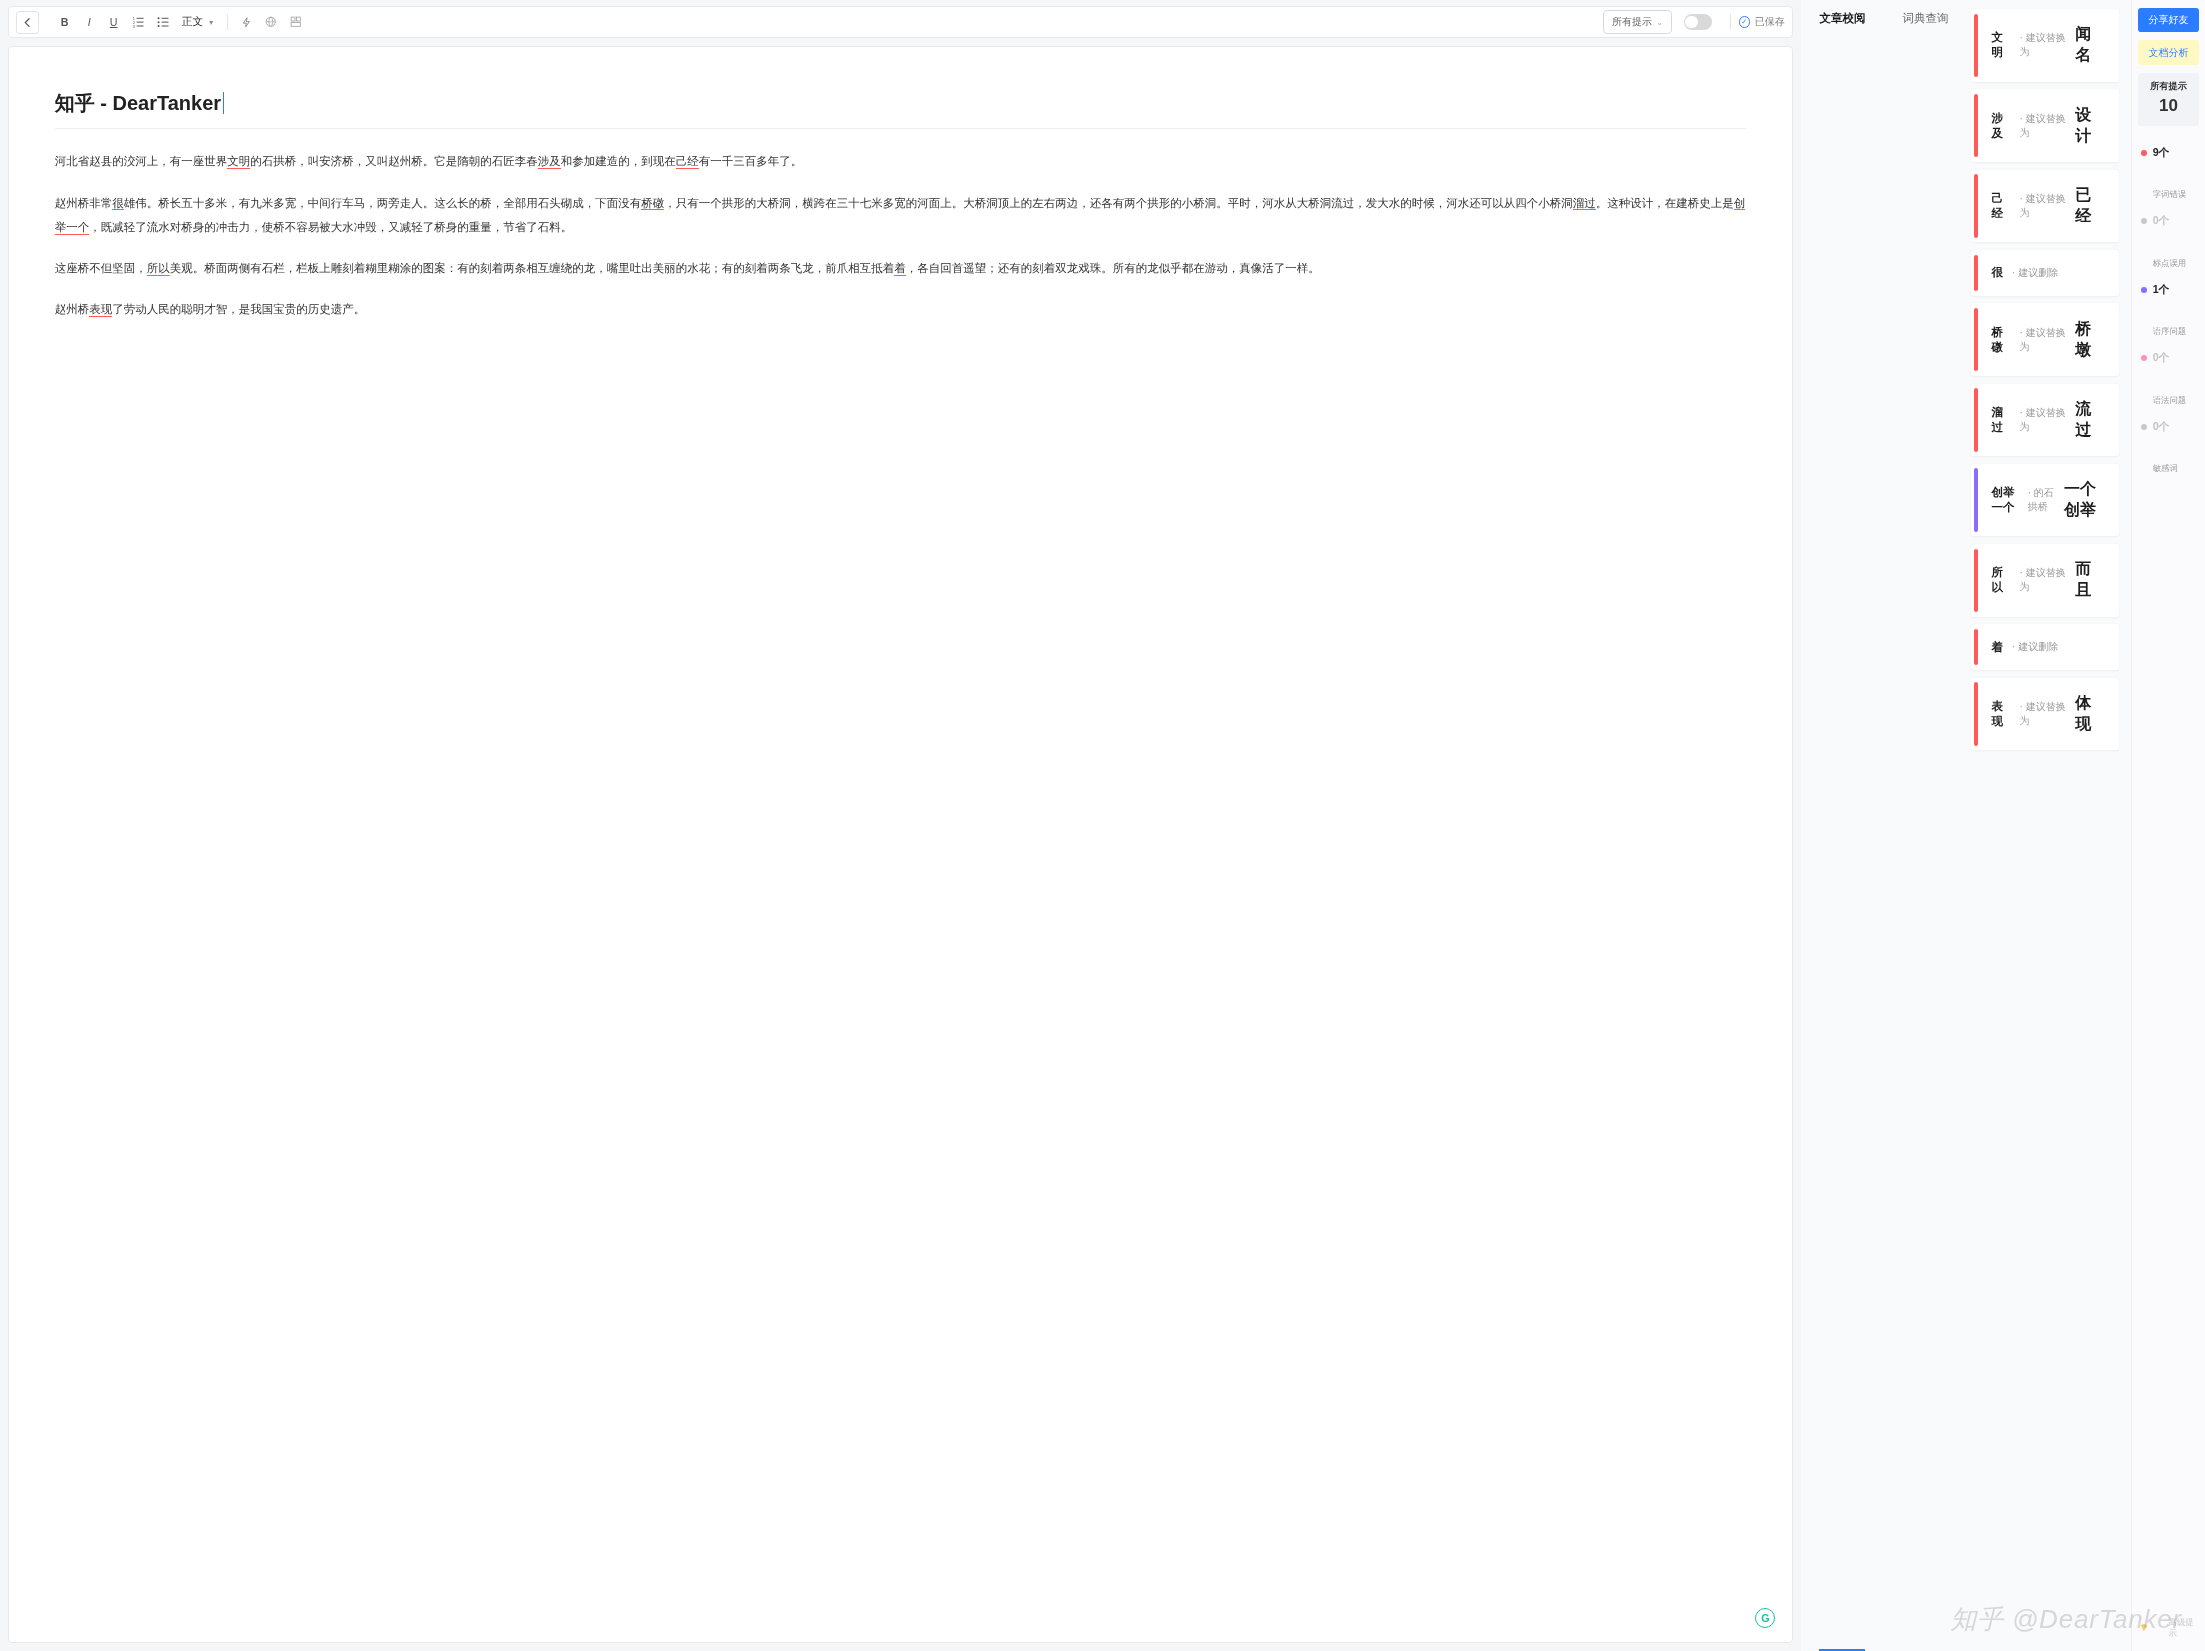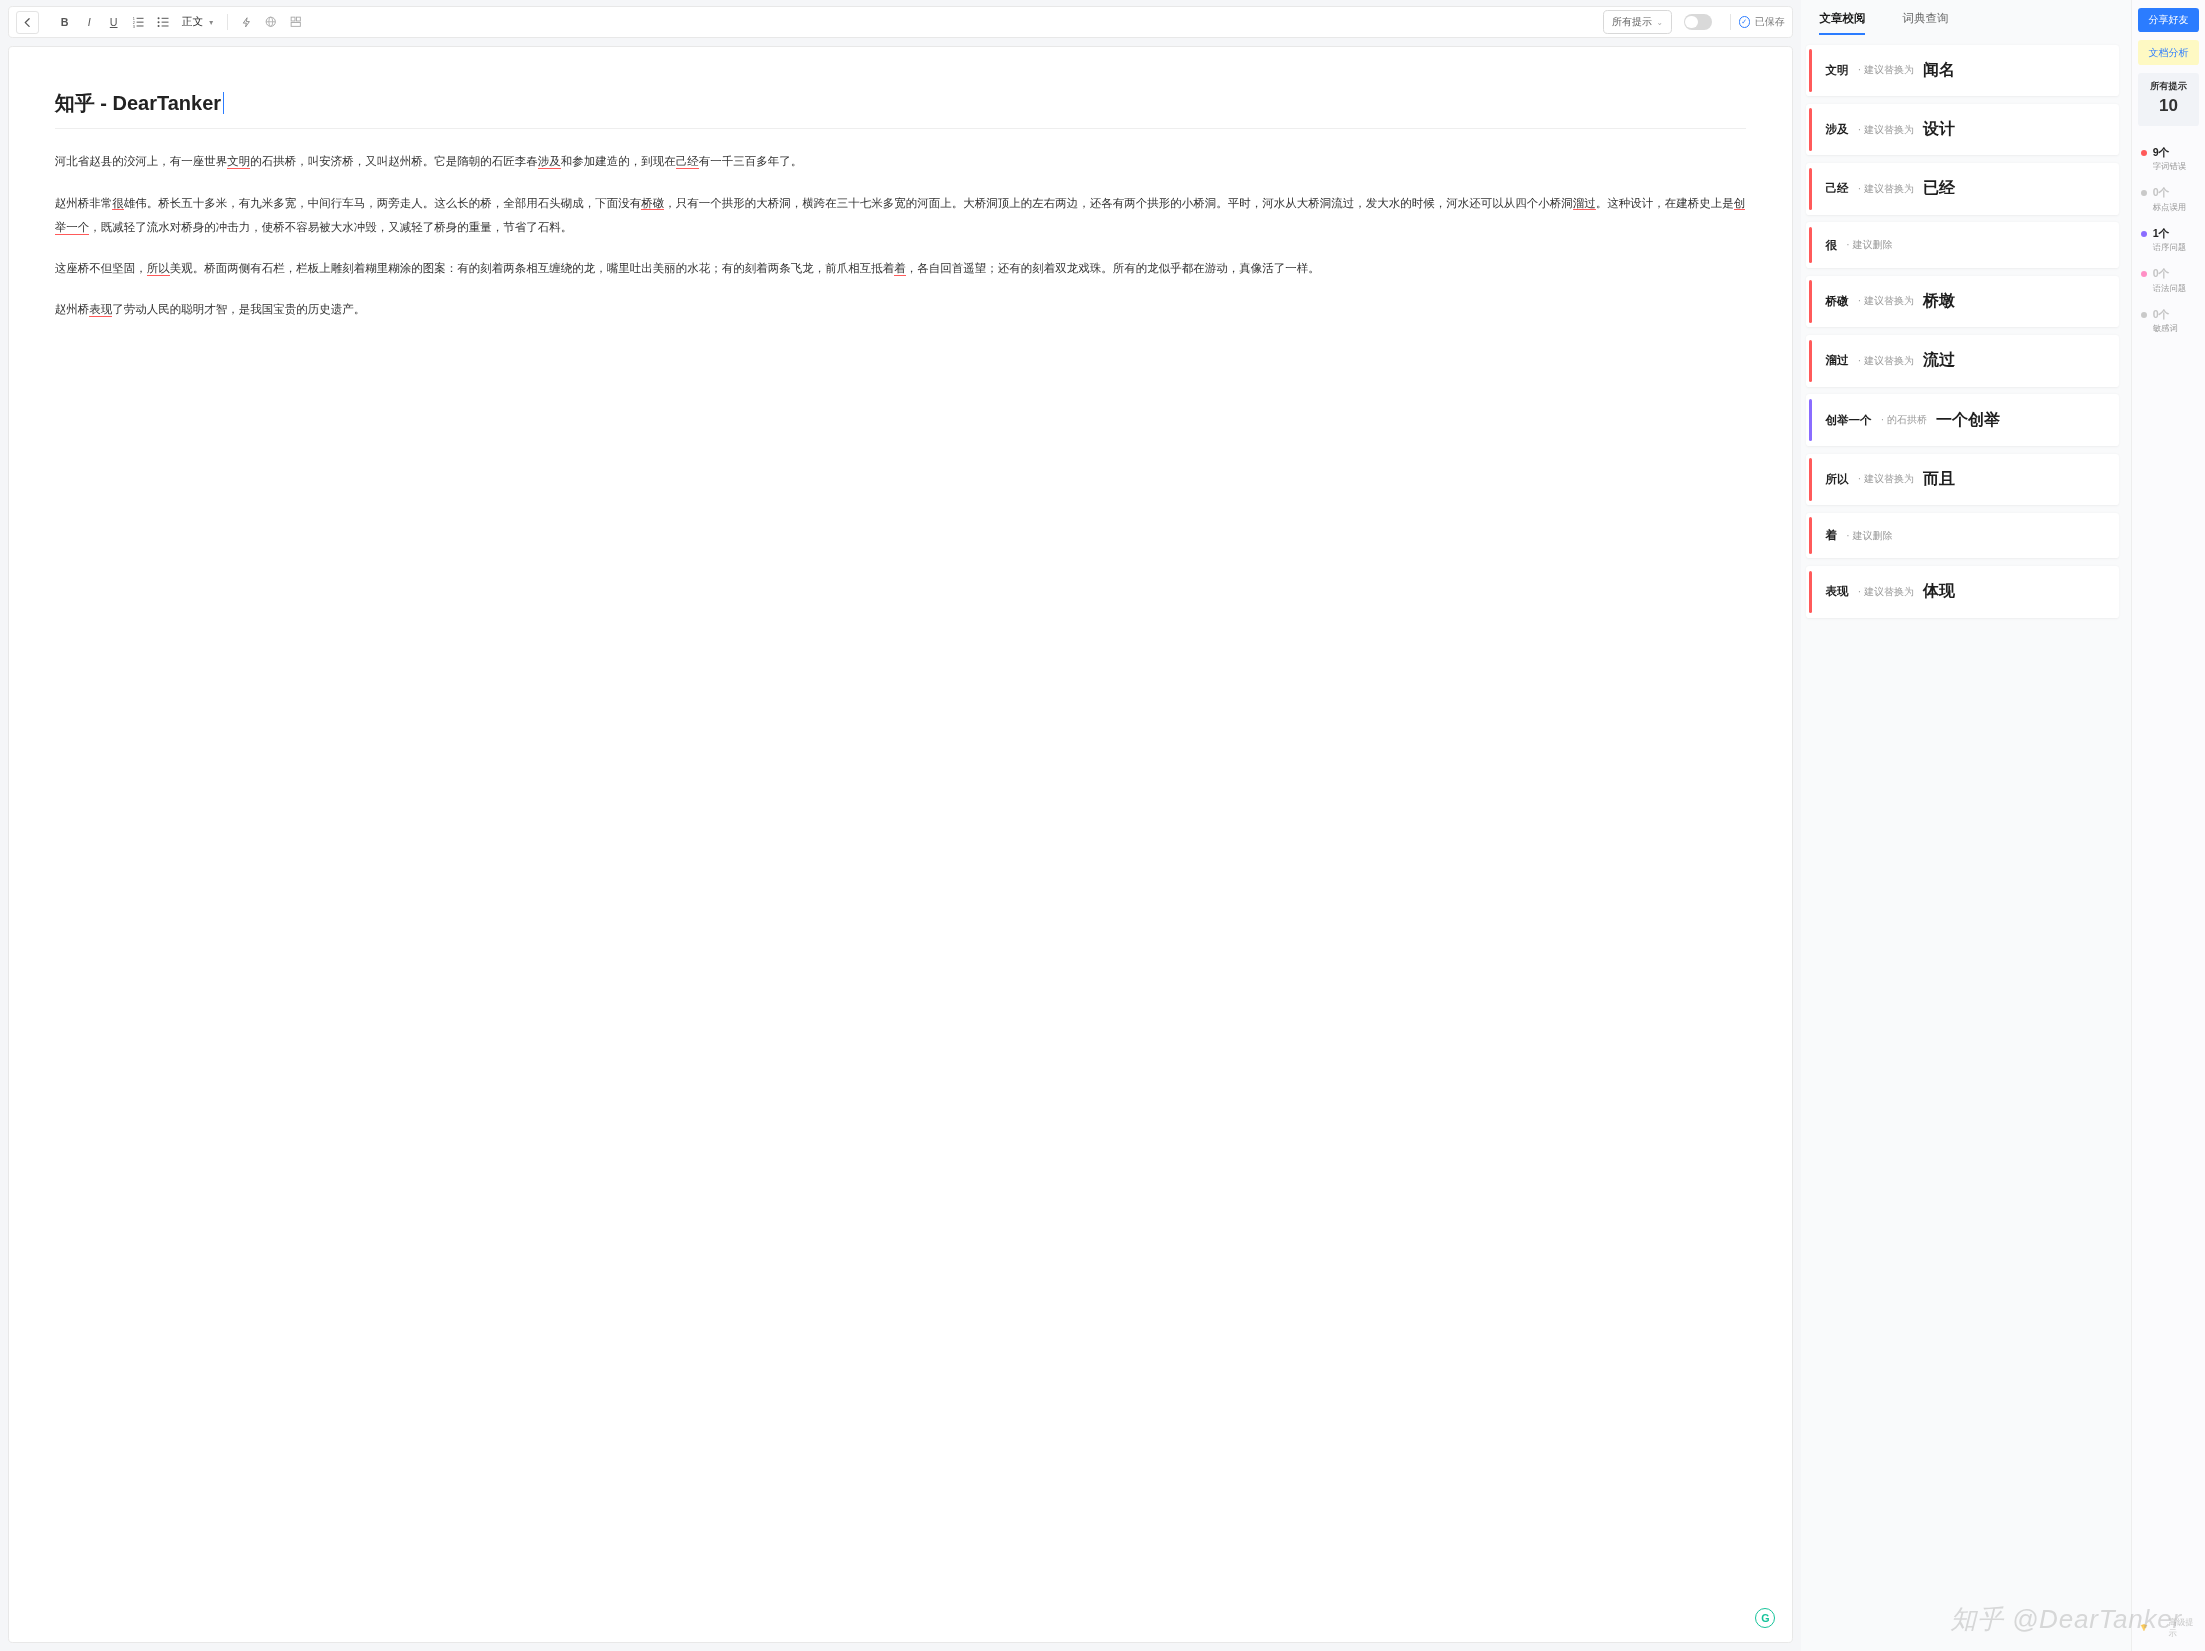--- a/index.html
+++ b/index.html
@@ -63,21 +63,21 @@
     .err { border-bottom: 1.5px solid #ff5a5a; padding-bottom: 0.8px; }
     .doc p span[data-bind] { display: inline; }
     .grammarly {
       position: absolute; right: 17px; bottom: 14px;
       width: 20px; height: 20px; border: 1.5px solid #15c39a; border-radius: 50%;
       display: flex; align-items: center; justify-content: center;
       color: #15c39a; font-weight: 700; font-size: 10.7px;
     }
 
     
-    .sugg-col { width: 330px; background: #f9fafb; display: flex; flex-direction: column; }
+    .sugg-col { width: 330px; background: #f9fafb; display: flex; flex-direction: row; }
     .tabbar { display: flex; gap: 37px; padding: 10.7px 18.4px 0 18.4px; font-size: 11.5px; }
     .tab { padding-bottom: 7.7px; cursor: pointer; color: #666; }
     .tab.active { color: #1b1b1b; font-weight: 600; border-bottom: 2.3px solid #2b7cff; }
     .sugg-list { flex: 1; overflow-y: auto; padding: 9.2px 12.3px 12.3px 4.6px; }
     .card {
       background: #fff; border-radius: 3.1px; margin-bottom: 7.7px;
       padding: 15.3px 17px 15.3px 20px; position: relative;
       box-shadow: 0 0.8px 2.3px rgba(0,0,0,0.05);
       cursor: pointer; display: flex; align-items: center; gap: 9.2px;
     }
@@ -109,21 +109,21 @@
     .cat-list { display: flex; flex-direction: column; gap: 14px; margin-top: 12.3px; padding: 0 3.1px; }
     .cat { display: flex; flex-direction: column; gap: 1.5px; }
     .cat .row1 { display: flex; align-items: center; gap: 5.4px; }
     .dot { width: 6.1px; height: 6.1px; border-radius: 50%; }
     .dot.red { background: #ff5a5a; }
     .dot.purple { background: #8a6cff; }
     .dot.grey { background: #c9c9c9; }
     .dot.pink { background: #ff8fc5; }
     .cat .cnt { font-size: 10.7px; font-weight: 700; color: #222; }
     .cat .cnt.dim { color: #c4c4c4; }
-    .cat .name { font-size: 8.4px; color: #999; margin-left: 11.5px; }
+    .cat .name { font-size: 8.4px; color: #999; margin-left: 11.5px; margin-top: 28px; }
     .premium { display: flex; align-items: center; gap: 21px; font-size: 8.4px; color: #c8c8c8; margin-top: auto; padding: 4.6px 1.5px; }
 
     .watermark {
       position: fixed; right: 23px; bottom: 14px; font-size: 26px; color: rgba(150,150,150,0.35);
       font-style: italic; font-weight: 500; letter-spacing: 0.8px; pointer-events: none;
     }
 
     svg { display: block; }
   </style>
 </head>

